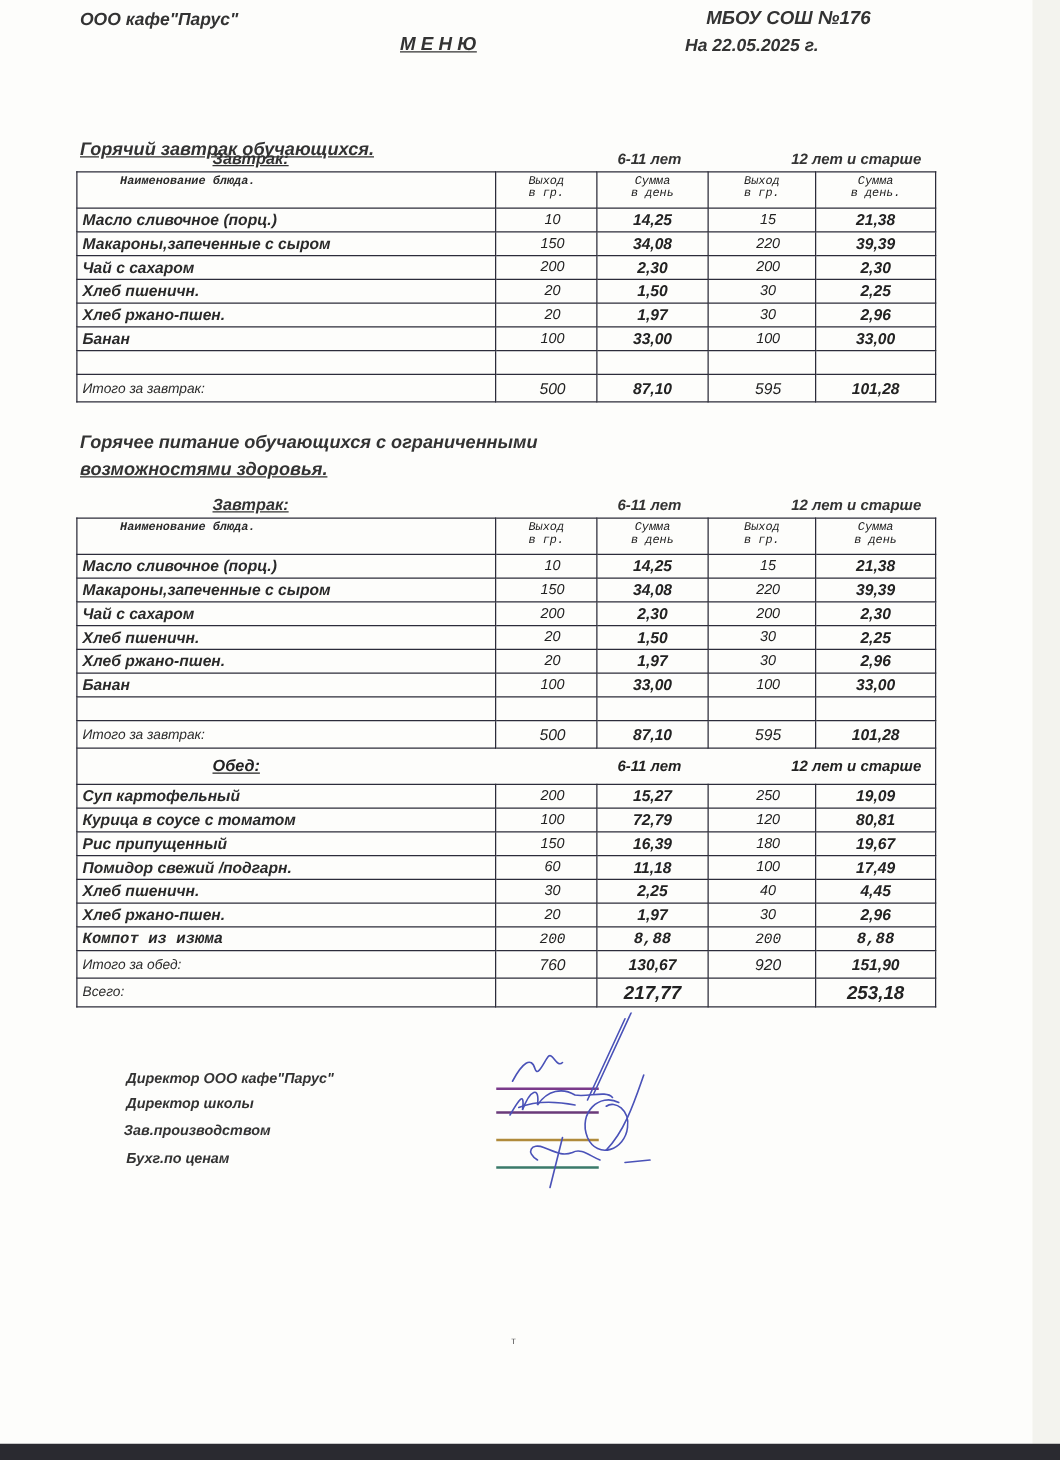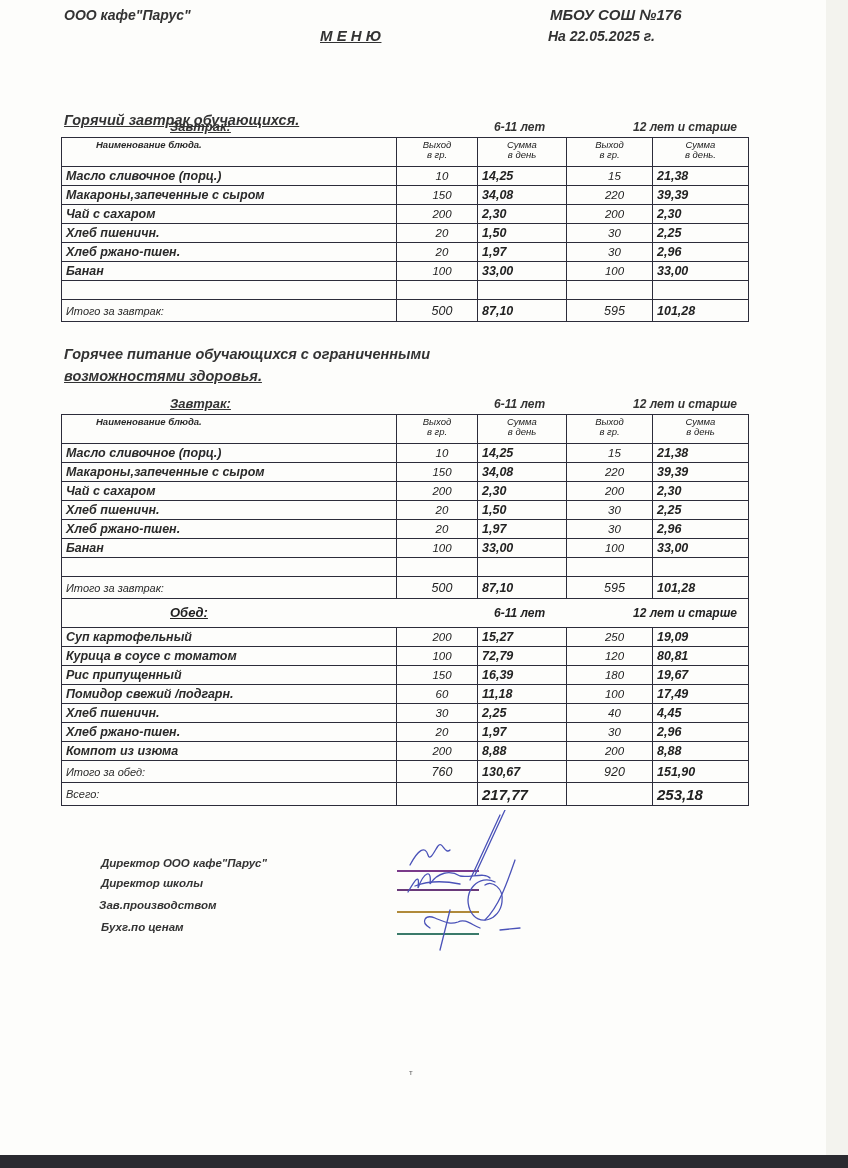--- a/index.html
+++ b/index.html
@@ -19,44 +19,44 @@
     table-layout:fixed; width:687px;
   }
   table.menu td {
     border:1.5px solid #2c2c3a; padding:0 4px; height:18px;
     font-size:12.5px; white-space:nowrap; overflow:hidden;
   }
   table.menu tr.head td { height:26px; font-size:9.5px; text-align:center; line-height:10px; vertical-align:top; padding-top:2px; }
   table.menu tr.head td.name { text-align:left; padding-left:34px; }
   table.menu td.name { font-weight:bold; color:#2a2a2a; }
   table.menu td.qty { text-align:center; font-size:11.5px; font-weight:normal; padding-left:14px; }
-  table.menu td.sum { text-align:left; font-weight:bold; font-size:12.5px; }
+  table.menu td.sum { text-align:center; font-weight:bold; font-size:12.5px; }
   table.menu tr.total td { height:21px; }
   table.menu tr.total td.name { font-weight:normal; font-size:11px; }
   table.menu tr.total td.qty { font-size:12.5px; }
   table.menu tr.empty td { height:18px; }
   table.menu tr.grand td { height:22px; }
   table.menu tr.grand td.sum { font-size:15px; }
   table.menu tr.lunchhdr td { border-left:1.5px solid #2c2c3a; height:20px; font-weight:bold; font-size:13px; }
   .r-purple td { border-bottom-color:#6b3a8a; }
   .r-teal td { border-bottom-color:#2f8a8a; }
   .r-orange td { border-bottom-color:#c89838; }
-  .r-blue td { border-bottom-color:#2a4a9a; }
+  .r-blue td { border-bottom-color:#2a4a9a;font-family:Liberation Mono, monospace; }
   .sig-label { font-size:11.5px; font-weight:bold; color:#333; }
   .sig-line { position:absolute; height:2px; width:82px; left:397px; }
   .bottom-strip { position:absolute; left:0; top:1155px; width:848px; height:13px; background:#2a2a30; }
   .right-shade { position:absolute; left:826px; top:0; width:22px; height:1155px; background:#f3f3ee; }
 </style>
 </head>
 <body>
 
 <div class="right-shade"></div>
 
 <div class="abs hdr" style="left:64px;top:7px;">ООО кафе"Парус"</div>
-<div class="abs hdr" style="left:550px;top:6px;font-size:15px;text-align:center;">МБОУ СОШ  №176</div>
+<div class="abs hdr" style="left:565px;top:6px;font-size:15px;text-align:center;">МБОУ СОШ  №176</div>
 <div class="abs hdr u" style="left:320px;top:27px;font-size:15px;">М Е Н Ю</div>
 <div class="abs hdr" style="left:548px;top:28px;">На 22.05.2025 г.</div>
 
 <div class="abs sec-title u" style="left:64px;top:92px;margin-top:20px;">Горячий завтрак обучающихся.</div>
 <div class="abs sub-hdr u" style="left:170px;top:119px;">Завтрак:</div>
 <div class="abs sub-hdr" style="left:494px;top:120px;font-size:12px;">6-11 лет</div>
 <div class="abs sub-hdr" style="left:633px;top:120px;font-size:12px;">12 лет и старше</div>
 
 <table class="menu" style="top:137px;">
   <colgroup>

